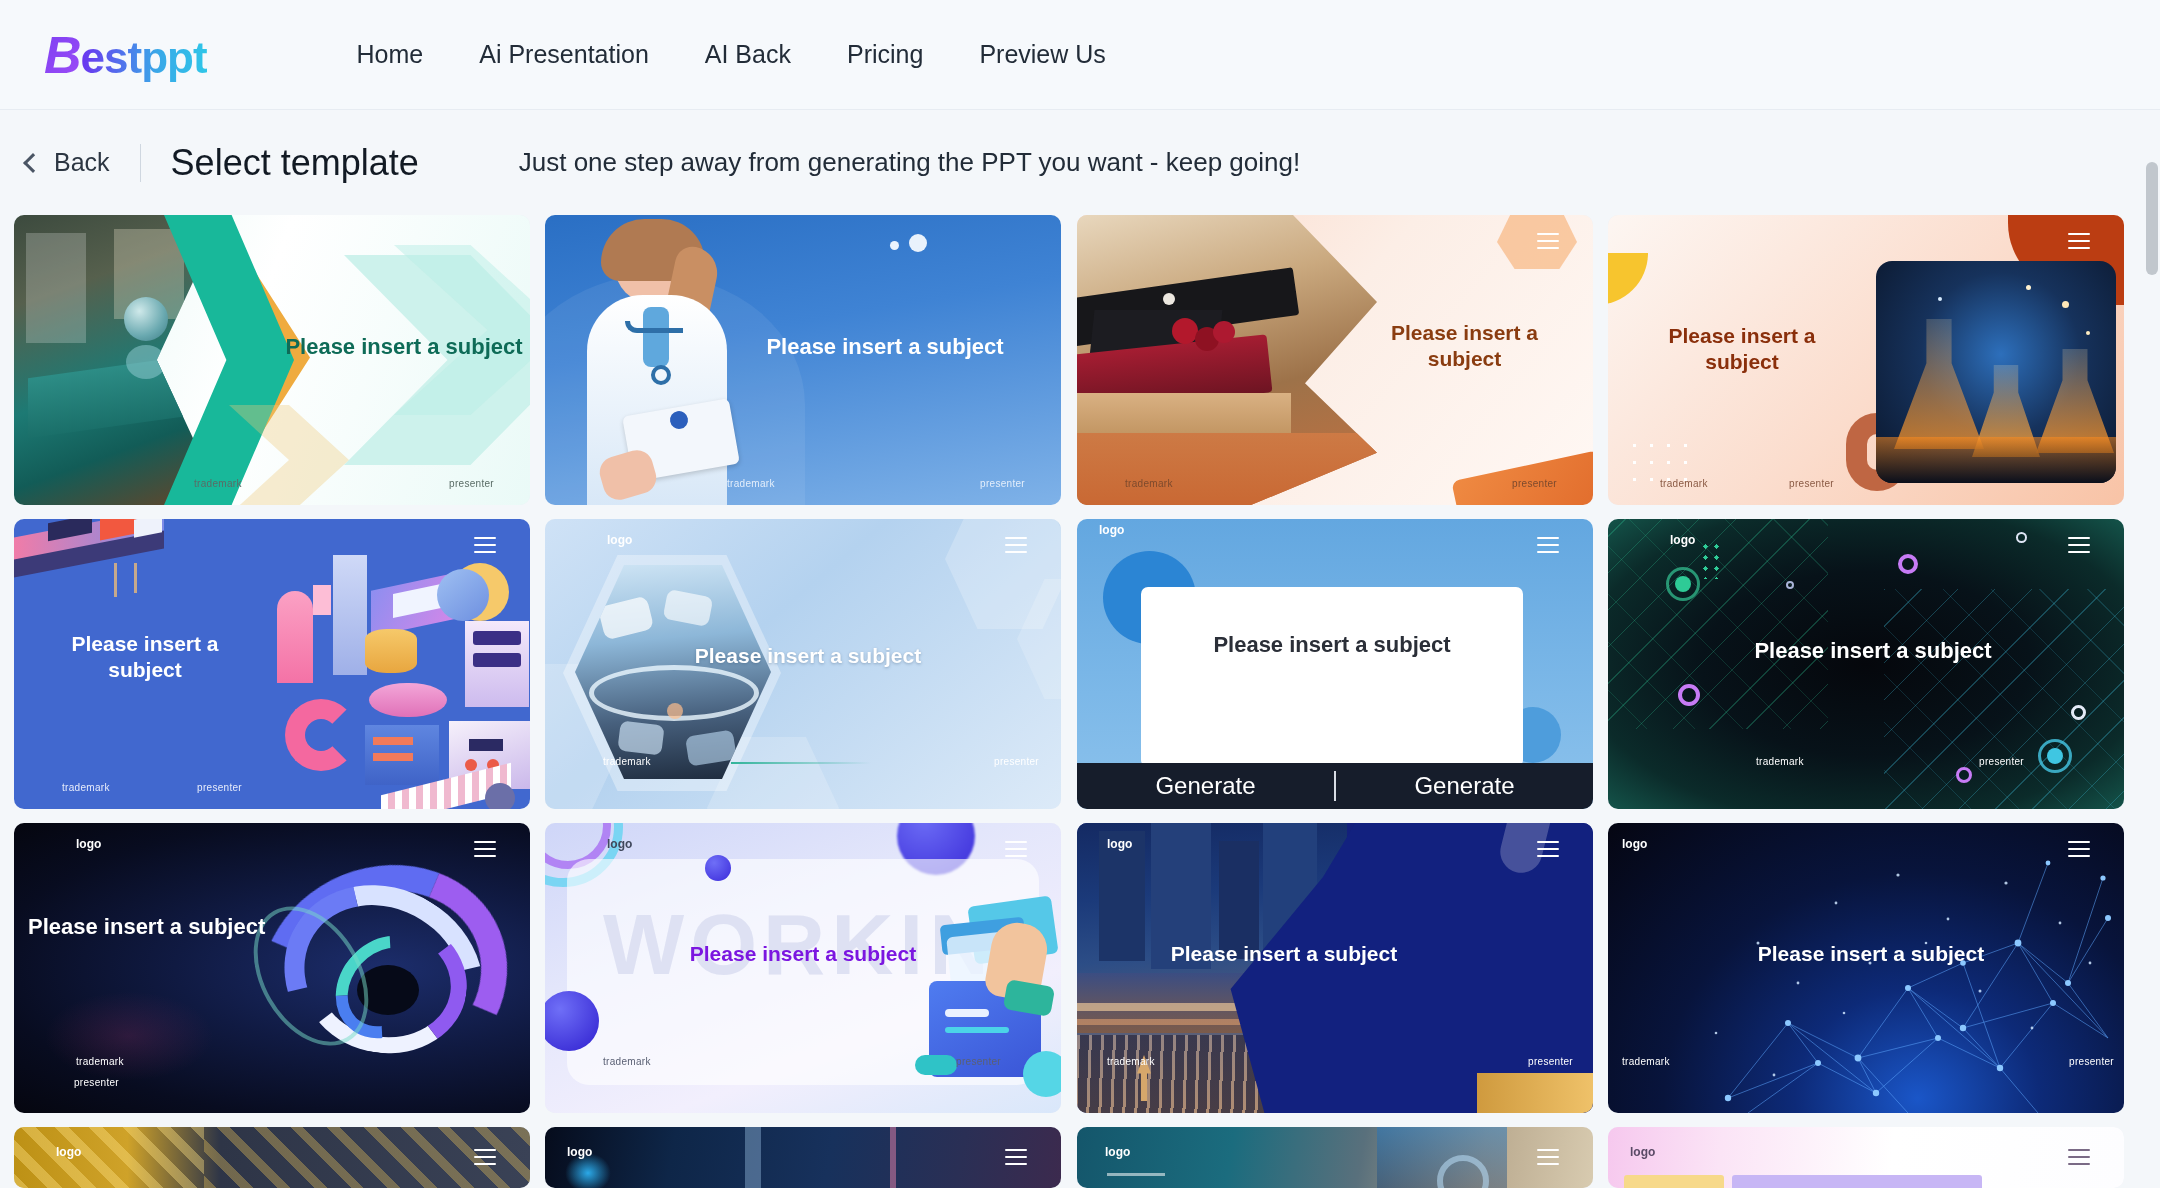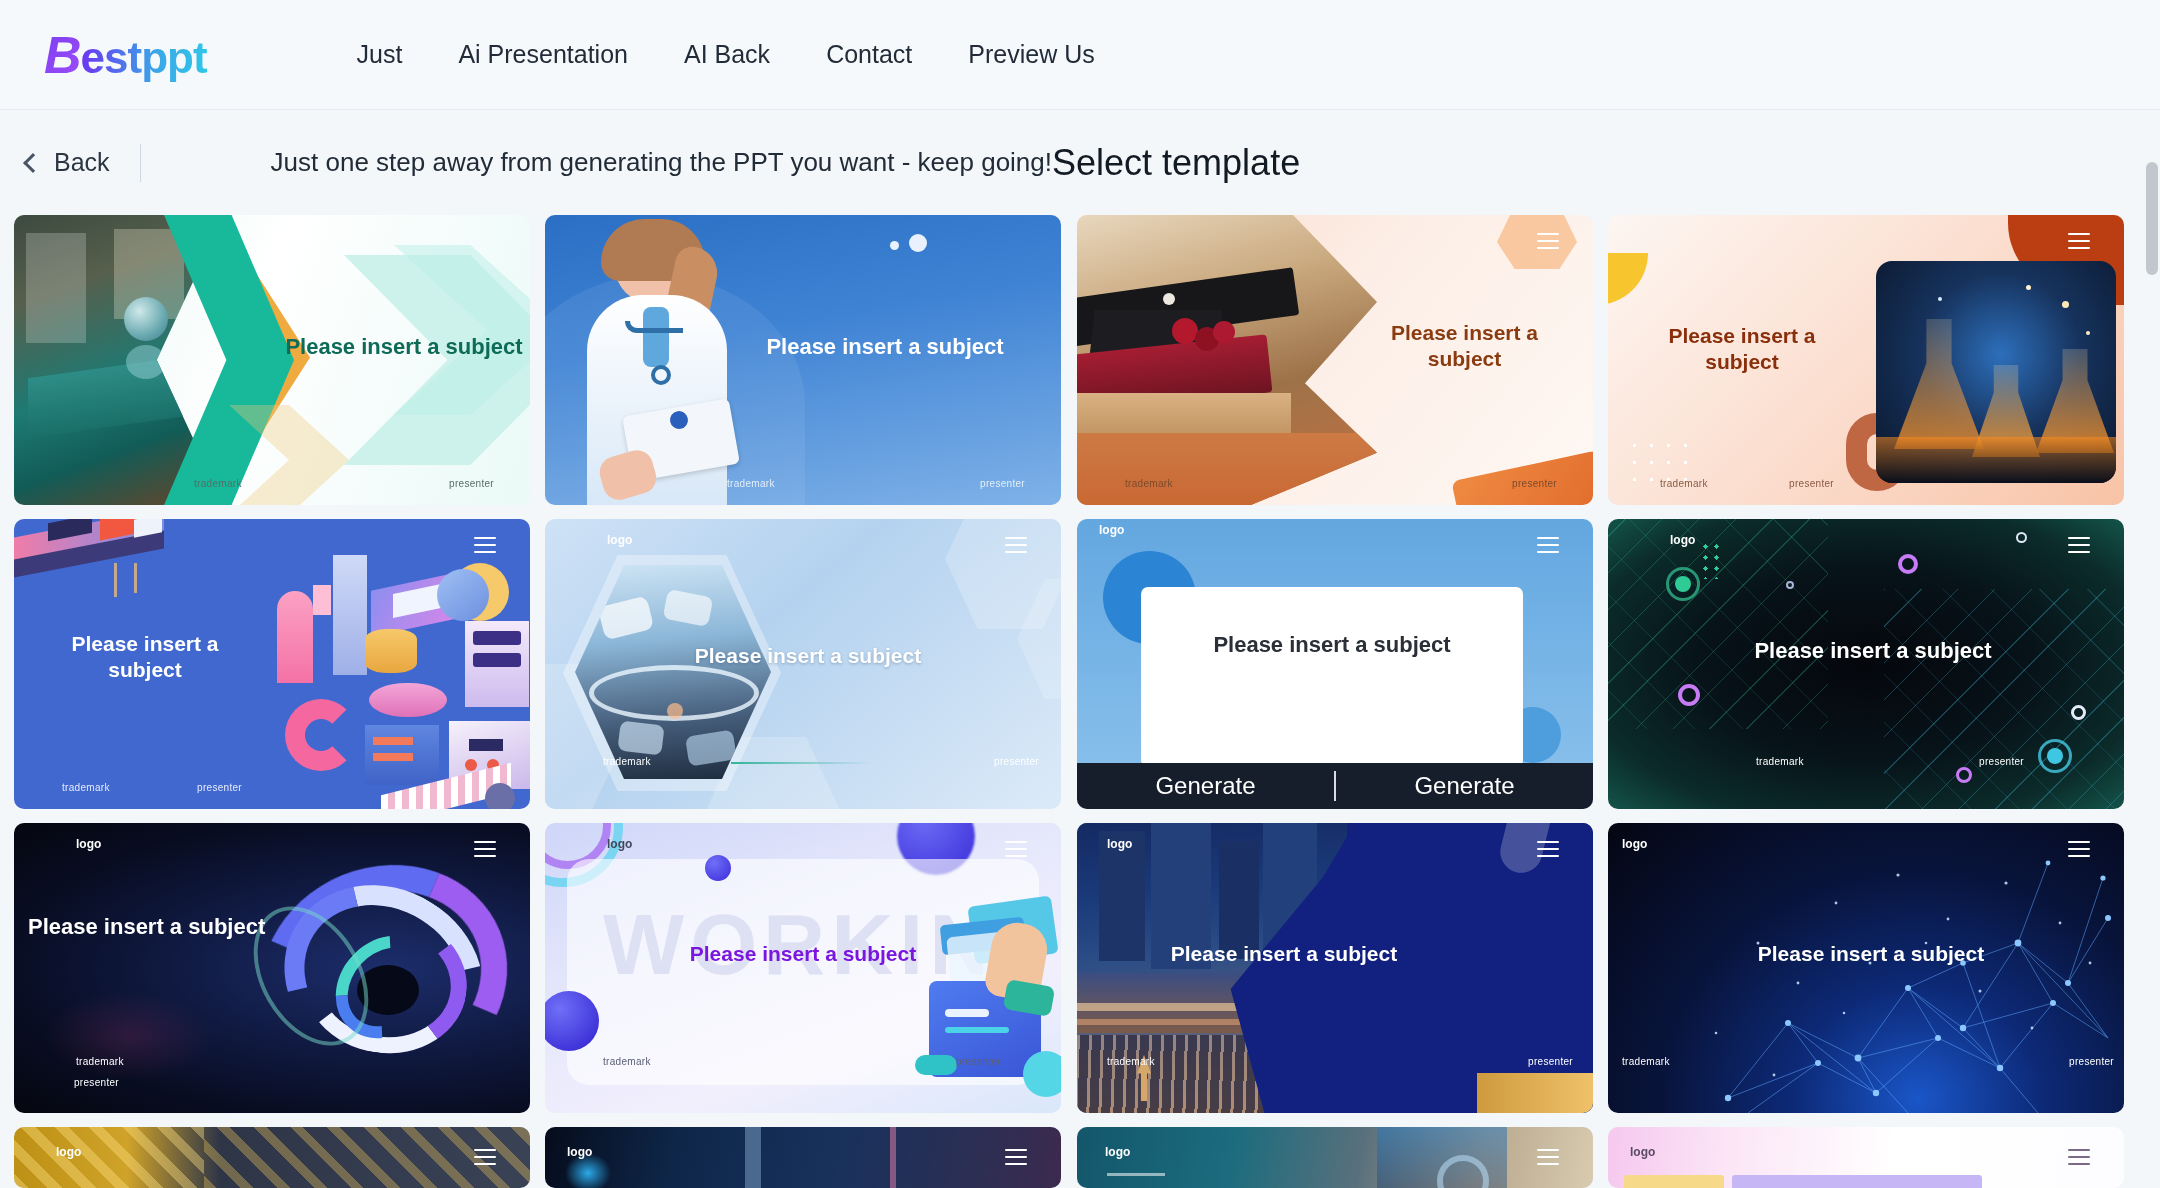--- a/index.html
+++ b/index.html
@@ -144,37 +144,37 @@
 </head>
 <body>
 
 <div id="topnav">
   <div id="logo">
     <span class="b">B</span>
       <span class="rest">estppt</span>
   </div>
 
   <div id="navlinks">
-    <div class="navlink">Just</div>
+    <div class="navlink">Home</div>
     <div class="navlink">Ai Presentation</div>
     <div class="navlink">AI Back</div>
-    <div class="navlink">Contact</div>
+    <div class="navlink">Pricing</div>
     <div class="navlink">Preview Us</div>
   </div>
 
 </div>
 
 <div id="subheader">
   <div id="back-btn">
     <span class="chev-left"></span>
     <span id="back-label">Back</span>
   </div>
   <div id="sub-divider"></div>
+  <div id="page-title">Select template</div>
   <div id="page-subtitle">Just one step away from generating the PPT you want - keep going!</div>
-  <div id="page-title">Select template</div>
 </div>
 
 <div id="grid">
 
   <div class="card" style="left:0px;top:0px">
     <div class="slide" style="background:linear-gradient(110deg,#e2f7f3 0%,#ffffff 45%,#eafaf7 100%)">
       <div class="g" style="left:330px;top:40px;width:230px;height:210px;background:#cdf2ec;clip-path:polygon(0 0,55% 0,100% 50%,55% 100%,0 100%,45% 50%)"></div>
       <div class="g" style="left:0;top:0;width:210px;height:290px;overflow:hidden;clip-path:polygon(0 0,100% 0,68% 50%,100% 100%,0 100%)">
         <div class="g" style="inset:0;left:0;top:0;width:210px;height:290px;background:linear-gradient(160deg,#3c4a3e 0%,#56604d 25%,#1d7a74 55%,#125c57 75%,#6b4326 100%)"></div>
         <div class="g" style="left:12px;top:18px;width:60px;height:110px;background:rgba(255,255,255,.22)"></div>

